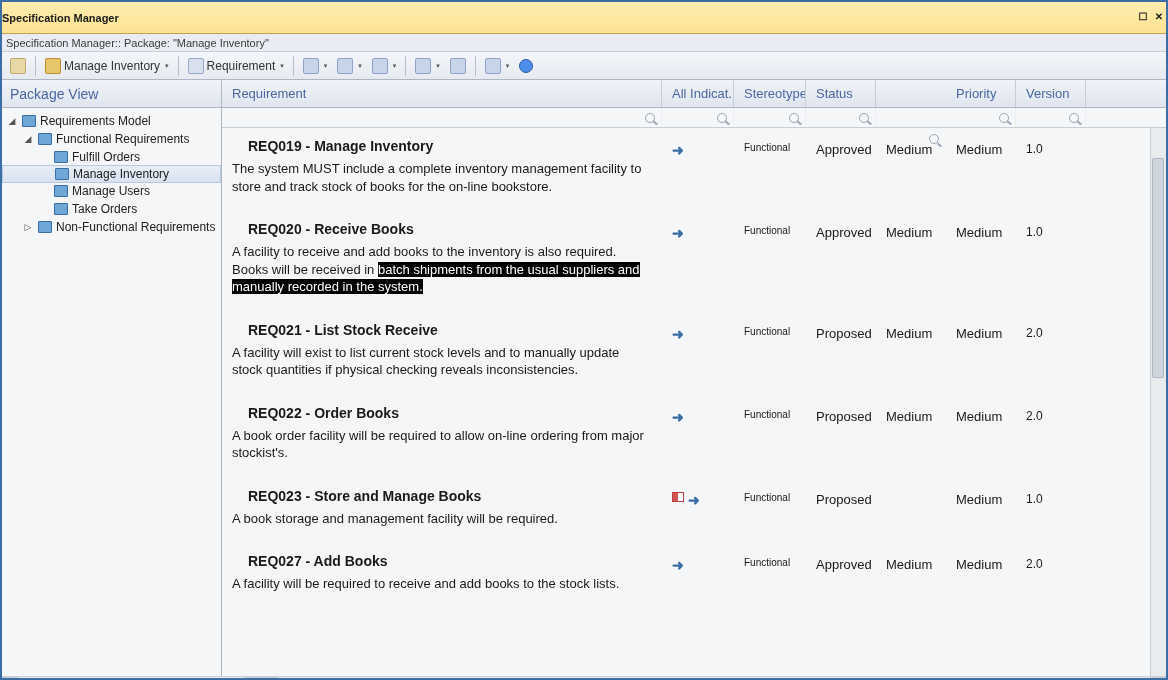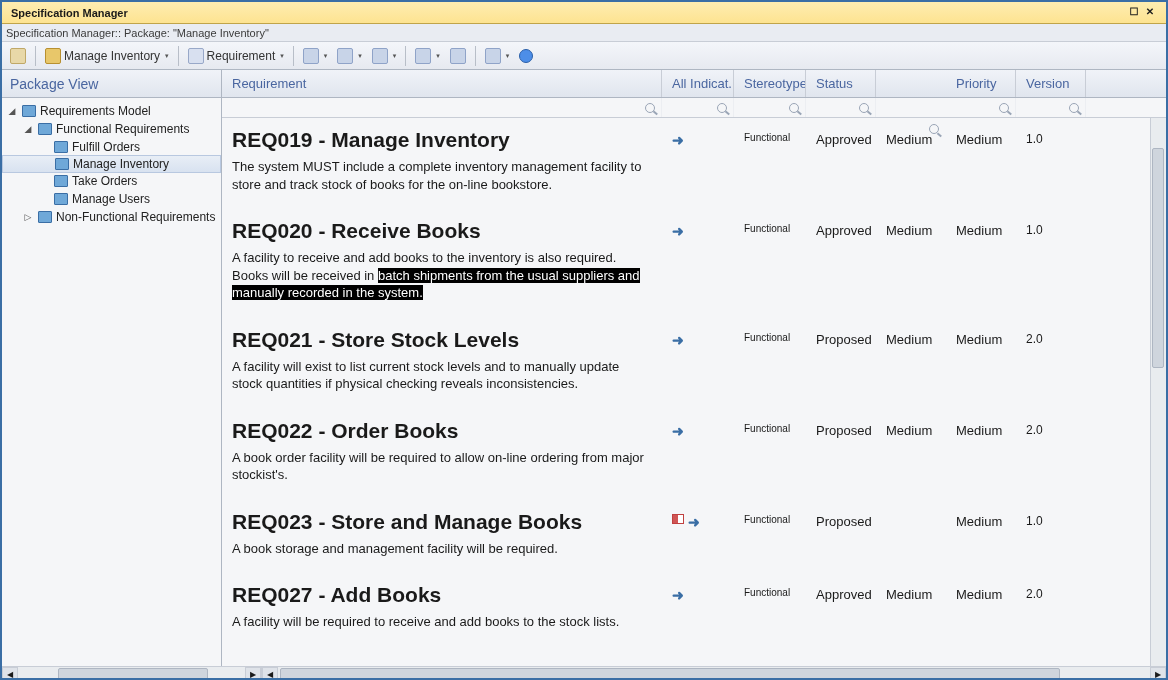--- a/index.html
+++ b/index.html
@@ -7,26 +7,26 @@
     margin: 0; padding: 0;
     font-family: "Segoe UI", Tahoma, Arial, sans-serif;
     font-size: 13px; color: #1a1a1a;
     background: #f5f6f8;
     width: 1168px; height: 680px; overflow: hidden;
     border: 2px solid #3a6ea5;
   }
 
   
   .titlebar {
-    height: 22px; line-height: 16px;
+    height: 32px; line-height: 16px;
     background: linear-gradient(#feedb1, #fde391);
     border-bottom: 1px solid #c0a44a;
     display: flex; align-items: center;
     font-size: 11px; font-weight: bold;
-    padding: 0 9px;
+    padding: 0 0;
   }
   .titlebar .title-text { flex: 1; }
   .winbtn {
     width: 14px; height: 14px; margin-left: 2px;
     font-size: 10px; text-align: center; line-height: 12px;
     cursor: default;
   }
 
   
   .breadcrumb {
@@ -154,21 +154,21 @@
     padding-left: 0; margin-left: -4px;
   }
   .rc { padding: 0 10px; }
   .rc-req { width: 440px; }
   .rc-ind { width: 72px; display:flex; align-items:flex-start; gap:4px; padding-top:4px;}
   .rc-ster{ width: 72px; font-size: 10px; padding-top: 4px;}
   .rc-stat{ width: 70px; font-size: 13px; padding-top: 4px;}
   .rc-diff{ width: 70px; font-size: 13px; padding-top: 4px;}
   .rc-prio{ width: 70px; font-size: 13px; padding-top: 4px;}
   .rc-ver { width: 70px; font-size: 12px; padding-top: 4px;}
-  .req-title { font-size: 21px; font-weight: bold; margin: 0 0 6px 0; }
+  .req-title { font-size: 14px; font-weight: bold; margin: 0 0 6px 16px; }
   .req-desc { font-size: 13px; line-height: 1.35; }
   .req-desc .hl { background: #000; color: #fff; }
 
   .ind-link { font-size: 14px; color: #3a6ea5; font-weight:bold;}
   .ind-flag {
     width:12px; height:10px; border:1px solid #c04040;
     background: linear-gradient(90deg,#d05555 50%, #fff 50%);
     display:inline-block;
   }
 
@@ -269,28 +269,28 @@
           <span class="tree-indent"></span>
           <span class="tree-toggle"></span>
           <span class="tree-folder"></span>
           <span>Manage Inventory</span>
         </div>
         <div class="tree-row">
           <span class="tree-indent"></span>
           <span class="tree-indent"></span>
           <span class="tree-toggle"></span>
           <span class="tree-folder"></span>
+          <span>Manage Users</span>
+        </div>
+        <div class="tree-row">
+          <span class="tree-indent"></span>
+          <span class="tree-indent"></span>
+          <span class="tree-toggle"></span>
+          <span class="tree-folder"></span>
           <span>Take Orders</span>
-        </div>
-        <div class="tree-row">
-          <span class="tree-indent"></span>
-          <span class="tree-indent"></span>
-          <span class="tree-toggle"></span>
-          <span class="tree-folder"></span>
-          <span>Manage Users</span>
         </div>
         <div class="tree-row">
           <span class="tree-indent"></span>
           <span class="tree-toggle">▷</span>
           <span class="tree-folder"></span>
           <span>Non-Functional Requirements</span>
         </div>
       </div>
   </div>
 
@@ -351,21 +351,21 @@
             <span class="ind-link">➜</span>
           </div>
           <div class="rc rc-ster">Functional</div>
           <div class="rc rc-stat">Approved</div>
           <div class="rc rc-diff">Medium</div>
           <div class="rc rc-prio">Medium</div>
           <div class="rc rc-ver">1.0</div>
         </div>
         <div class="req-row">
           <div class="rc rc-req">
-            <div class="req-title">REQ021 - Store Stock Levels</div>
+            <div class="req-title">REQ021 - List Stock Receive</div>
             <div class="req-desc">A facility will exist to list current stock levels and to manually update stock quantities if physical checking reveals inconsistencies.</div>
           </div>
           <div class="rc rc-ind">
             <span class="ind-link">➜</span>
           </div>
           <div class="rc rc-ster">Functional</div>
           <div class="rc rc-stat">Proposed</div>
           <div class="rc rc-diff">Medium</div>
           <div class="rc rc-prio">Medium</div>
           <div class="rc rc-ver">2.0</div>

